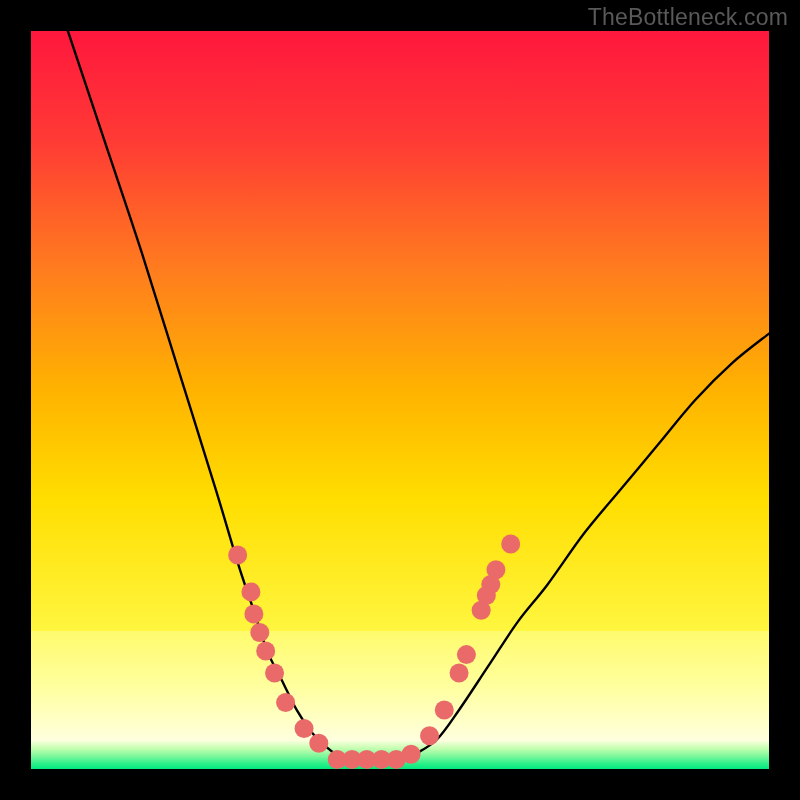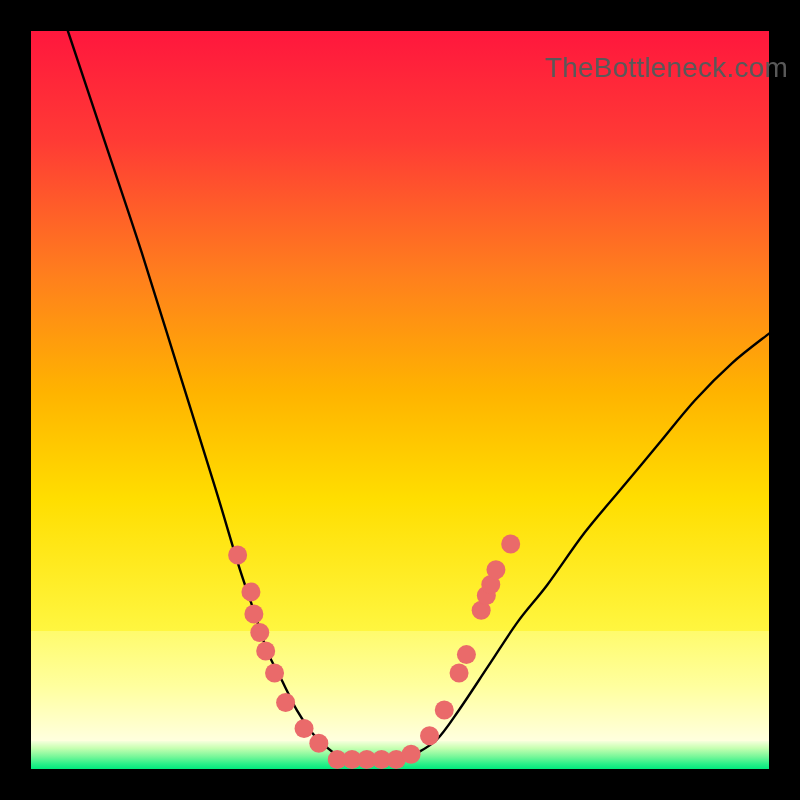--- a/index.html
+++ b/index.html
@@ -14,25 +14,24 @@
     position: relative;
     width: 800px;
     height: 800px;
     background: #000;
   }
   .attribution {
     position: absolute;
     top: 4px;
     right: 12px;
     color: #595959;
-    font-size: 28px;
+    font-size: 23px;
     font-weight: 500;
     z-index: 50;
     letter-spacing: 0.2px;
-    margin-top: 48px;
   }
   .plot-wrap {
     position: absolute;
     left: 31px;
     top: 31px;
     width: 738px;
     height: 738px;
   }
   svg.plot {
     width: 738px;

